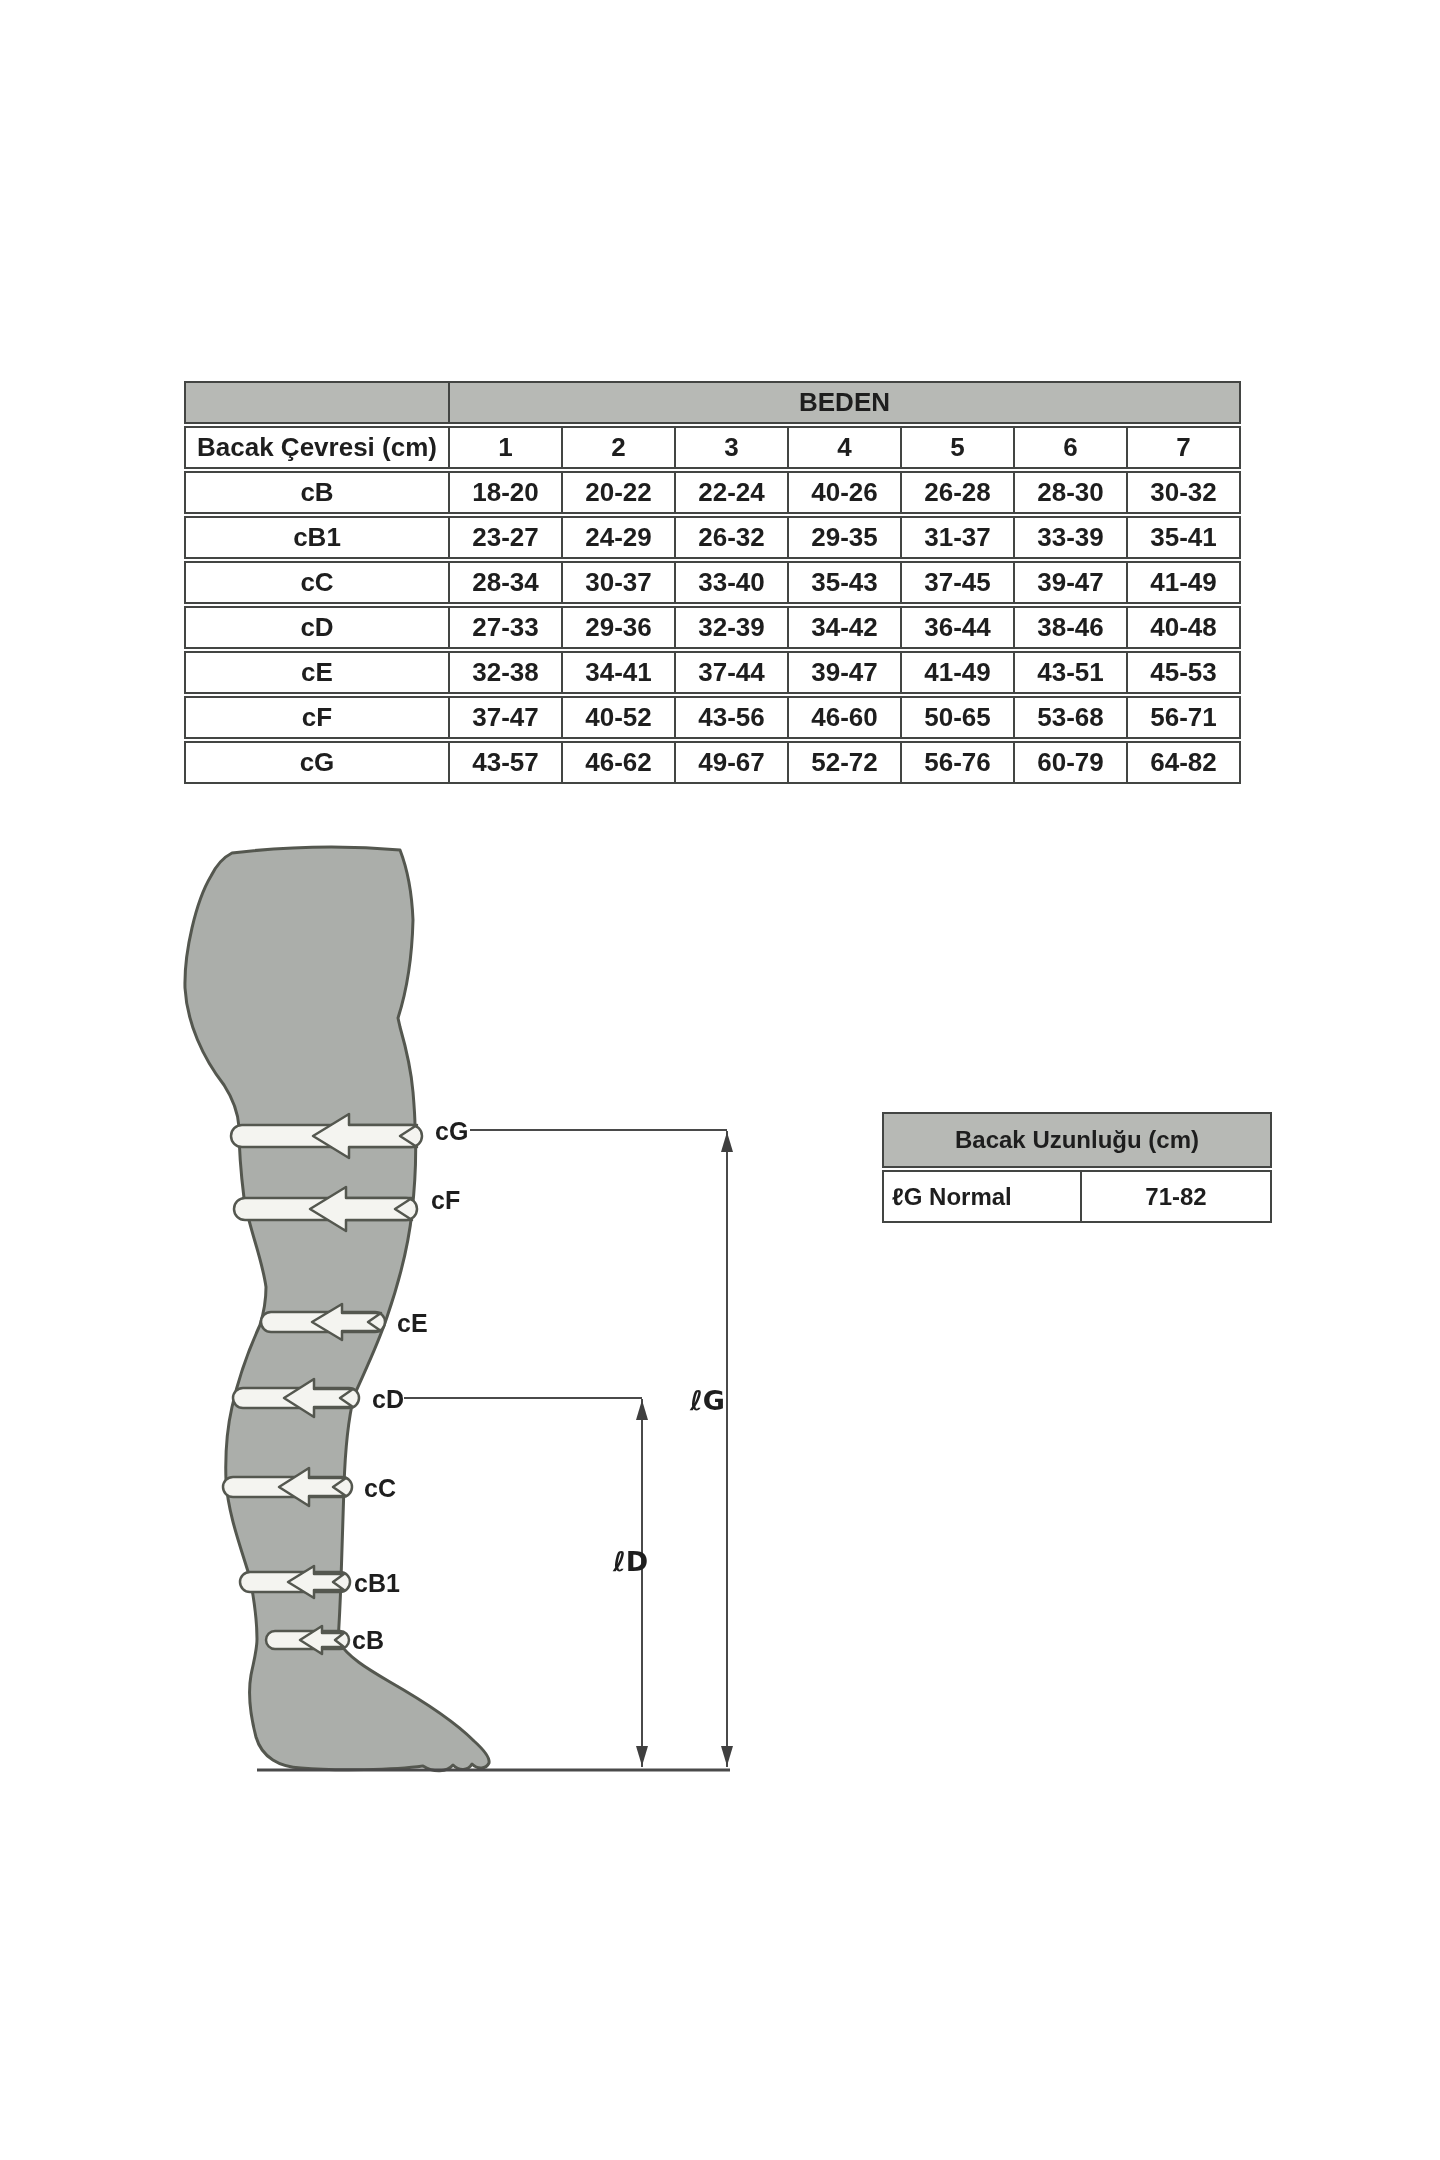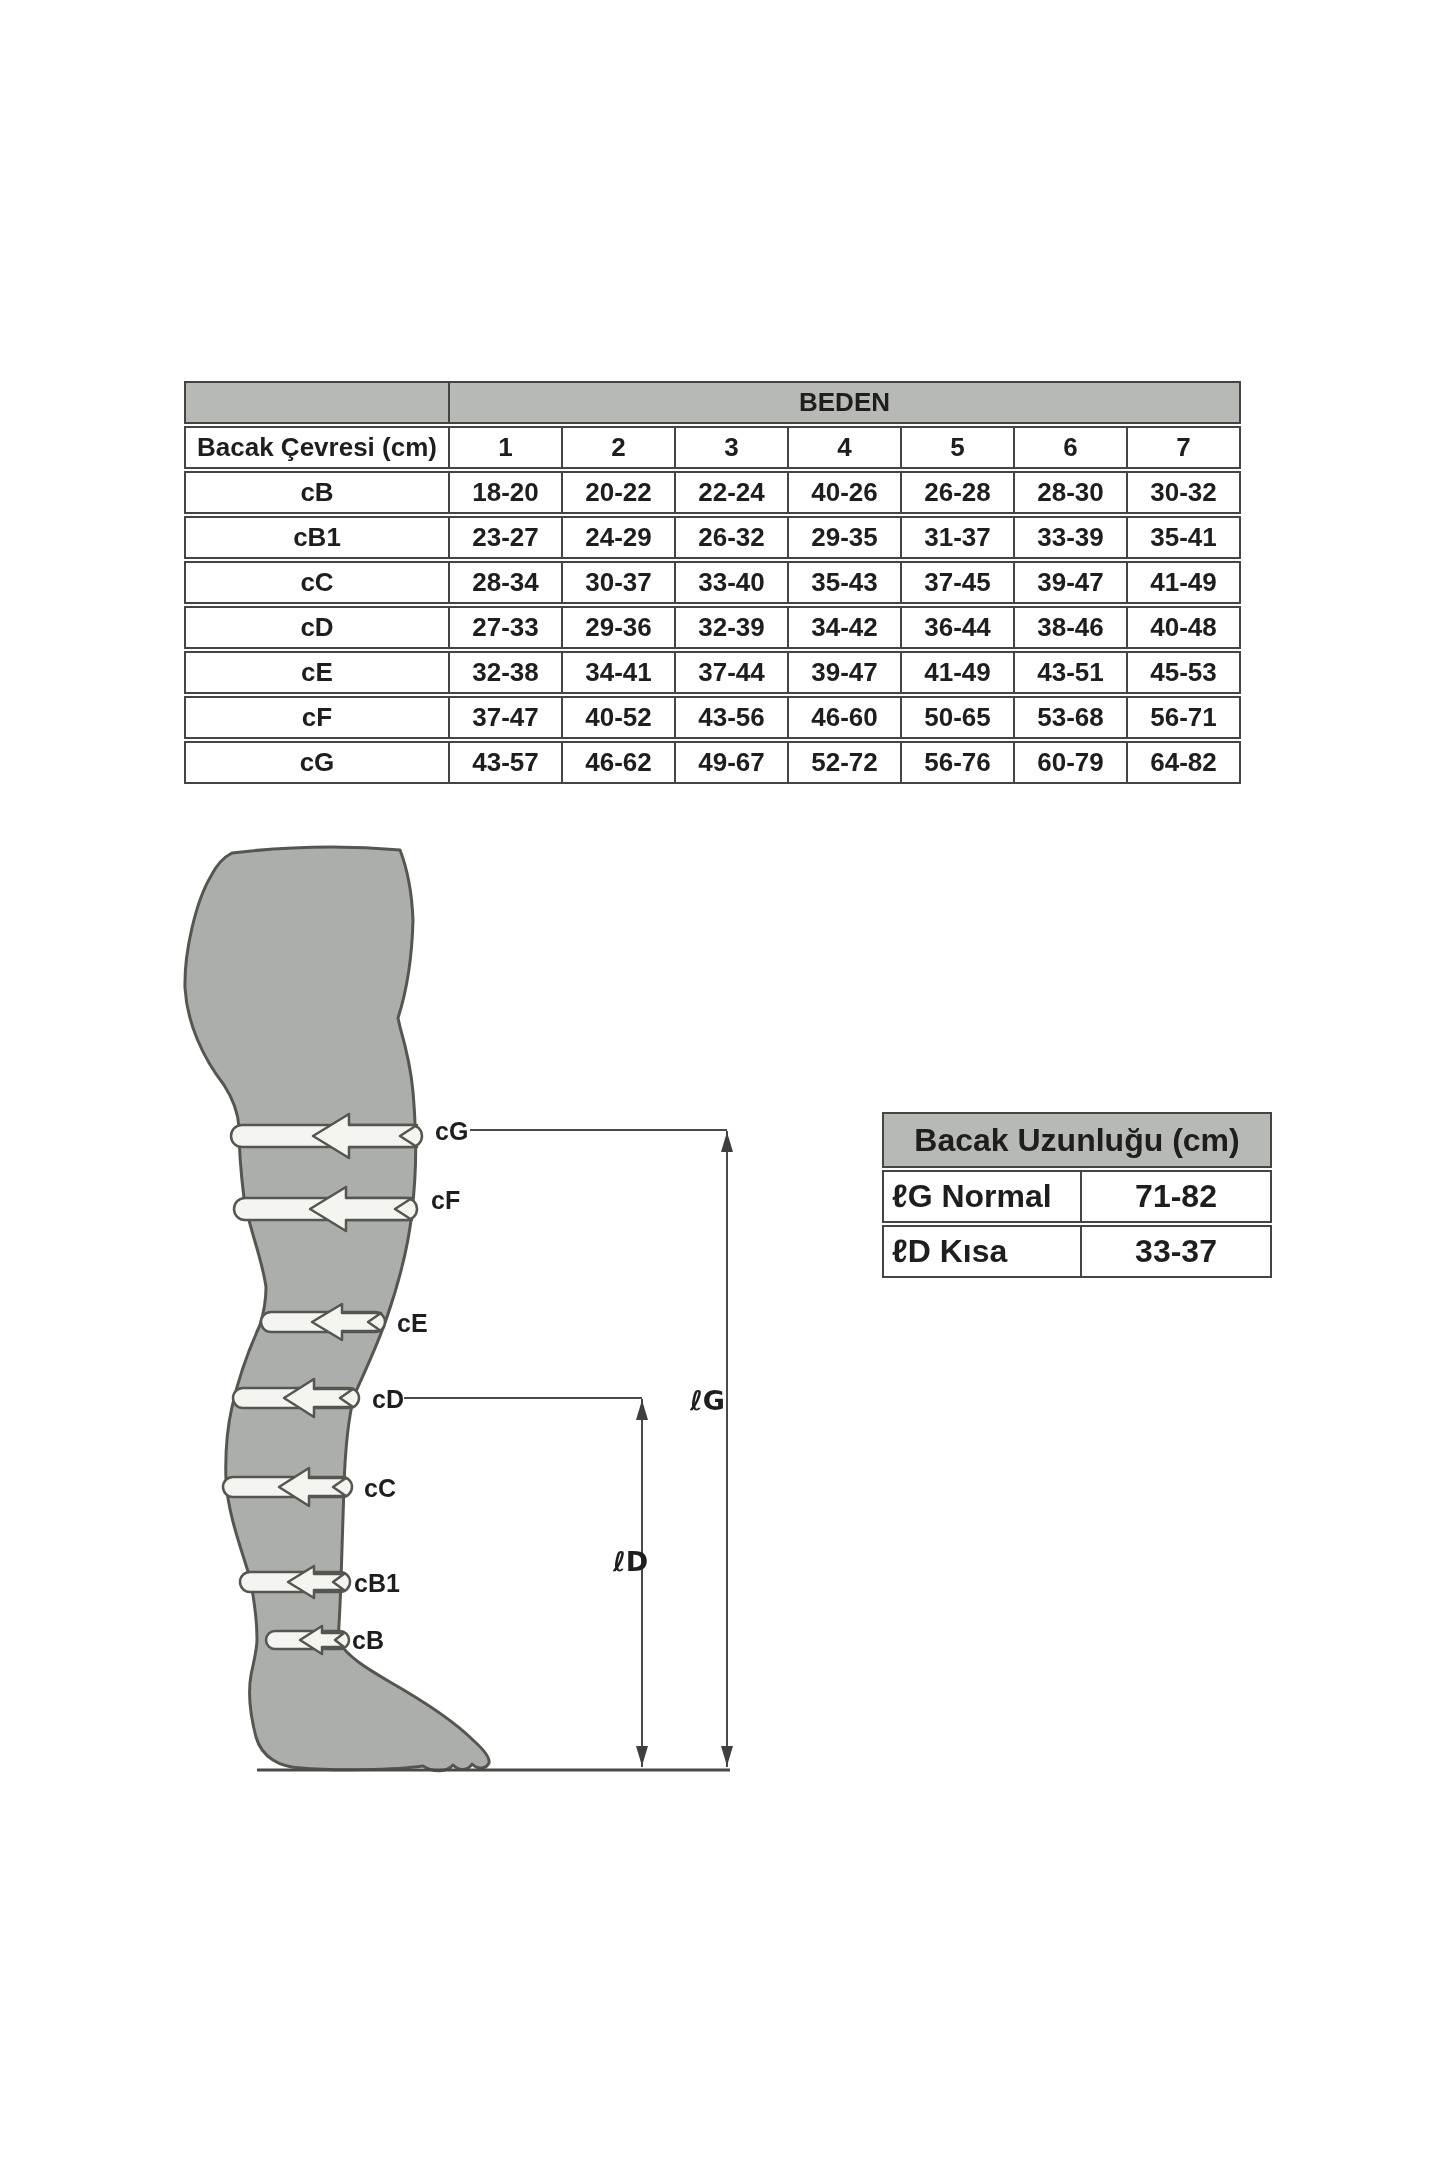--- a/index.html
+++ b/index.html
@@ -15,21 +15,21 @@
   }
   table.sizes th:last-child,table.sizes td:last-child{border-right:2px solid #434543;}
   table.sizes .hdr{background:#b7b9b5;}
   table.sizes .lblcol{width:262px;margin-left:10px;}
   table.sizes .numcol{width:111px;}
 
   
   table.lengths{position:absolute;left:882px;top:1110px;border-collapse:separate;border-spacing:0 2px;}
   table.lengths th,table.lengths td{
     border-top:2px solid #434543;border-bottom:2px solid #434543;border-left:2px solid #434543;
-    font-weight:bold;color:#1e1e1e;font-size:32px;vertical-align:middle;background:#fff;padding:0;
+    font-weight:bold;color:#1e1e1e;font-size:24px;vertical-align:middle;background:#fff;padding:0;
   }
   table.lengths th:last-child,table.lengths td:last-child{border-right:2px solid #434543;}
   table.lengths th.hdr{background:#b7b9b5;text-align:center;height:52px;width:376px;}
   table.lengths td{height:49px;}
   table.lengths td.lbl{width:188px;text-align:left;padding-left:8px;}
   table.lengths td.val{width:188px;text-align:center;}
 
   
   svg.leg{position:absolute;left:150px;top:840px;}
   .band-label{font-family:"Liberation Sans","DejaVu Sans",sans-serif;font-size:25px;font-weight:bold;fill:#1e1e1e;}
@@ -219,20 +219,16 @@
     <thead>
         <tr>
           <th class="hdr" colspan="2">Bacak Uzunluğu (cm)</th>
         </tr>
       </thead>
     <tbody>
         <tr>
           <td class="lbl">ℓG Normal</td>
           <td class="val">71-82</td>
         </tr>
-        <tr>
-          <td class="lbl">ℓD Kısa</td>
-          <td class="val">33-37</td>
-        </tr>
       </tbody>
   </table>
 
 </div>
 
 </body></html>

